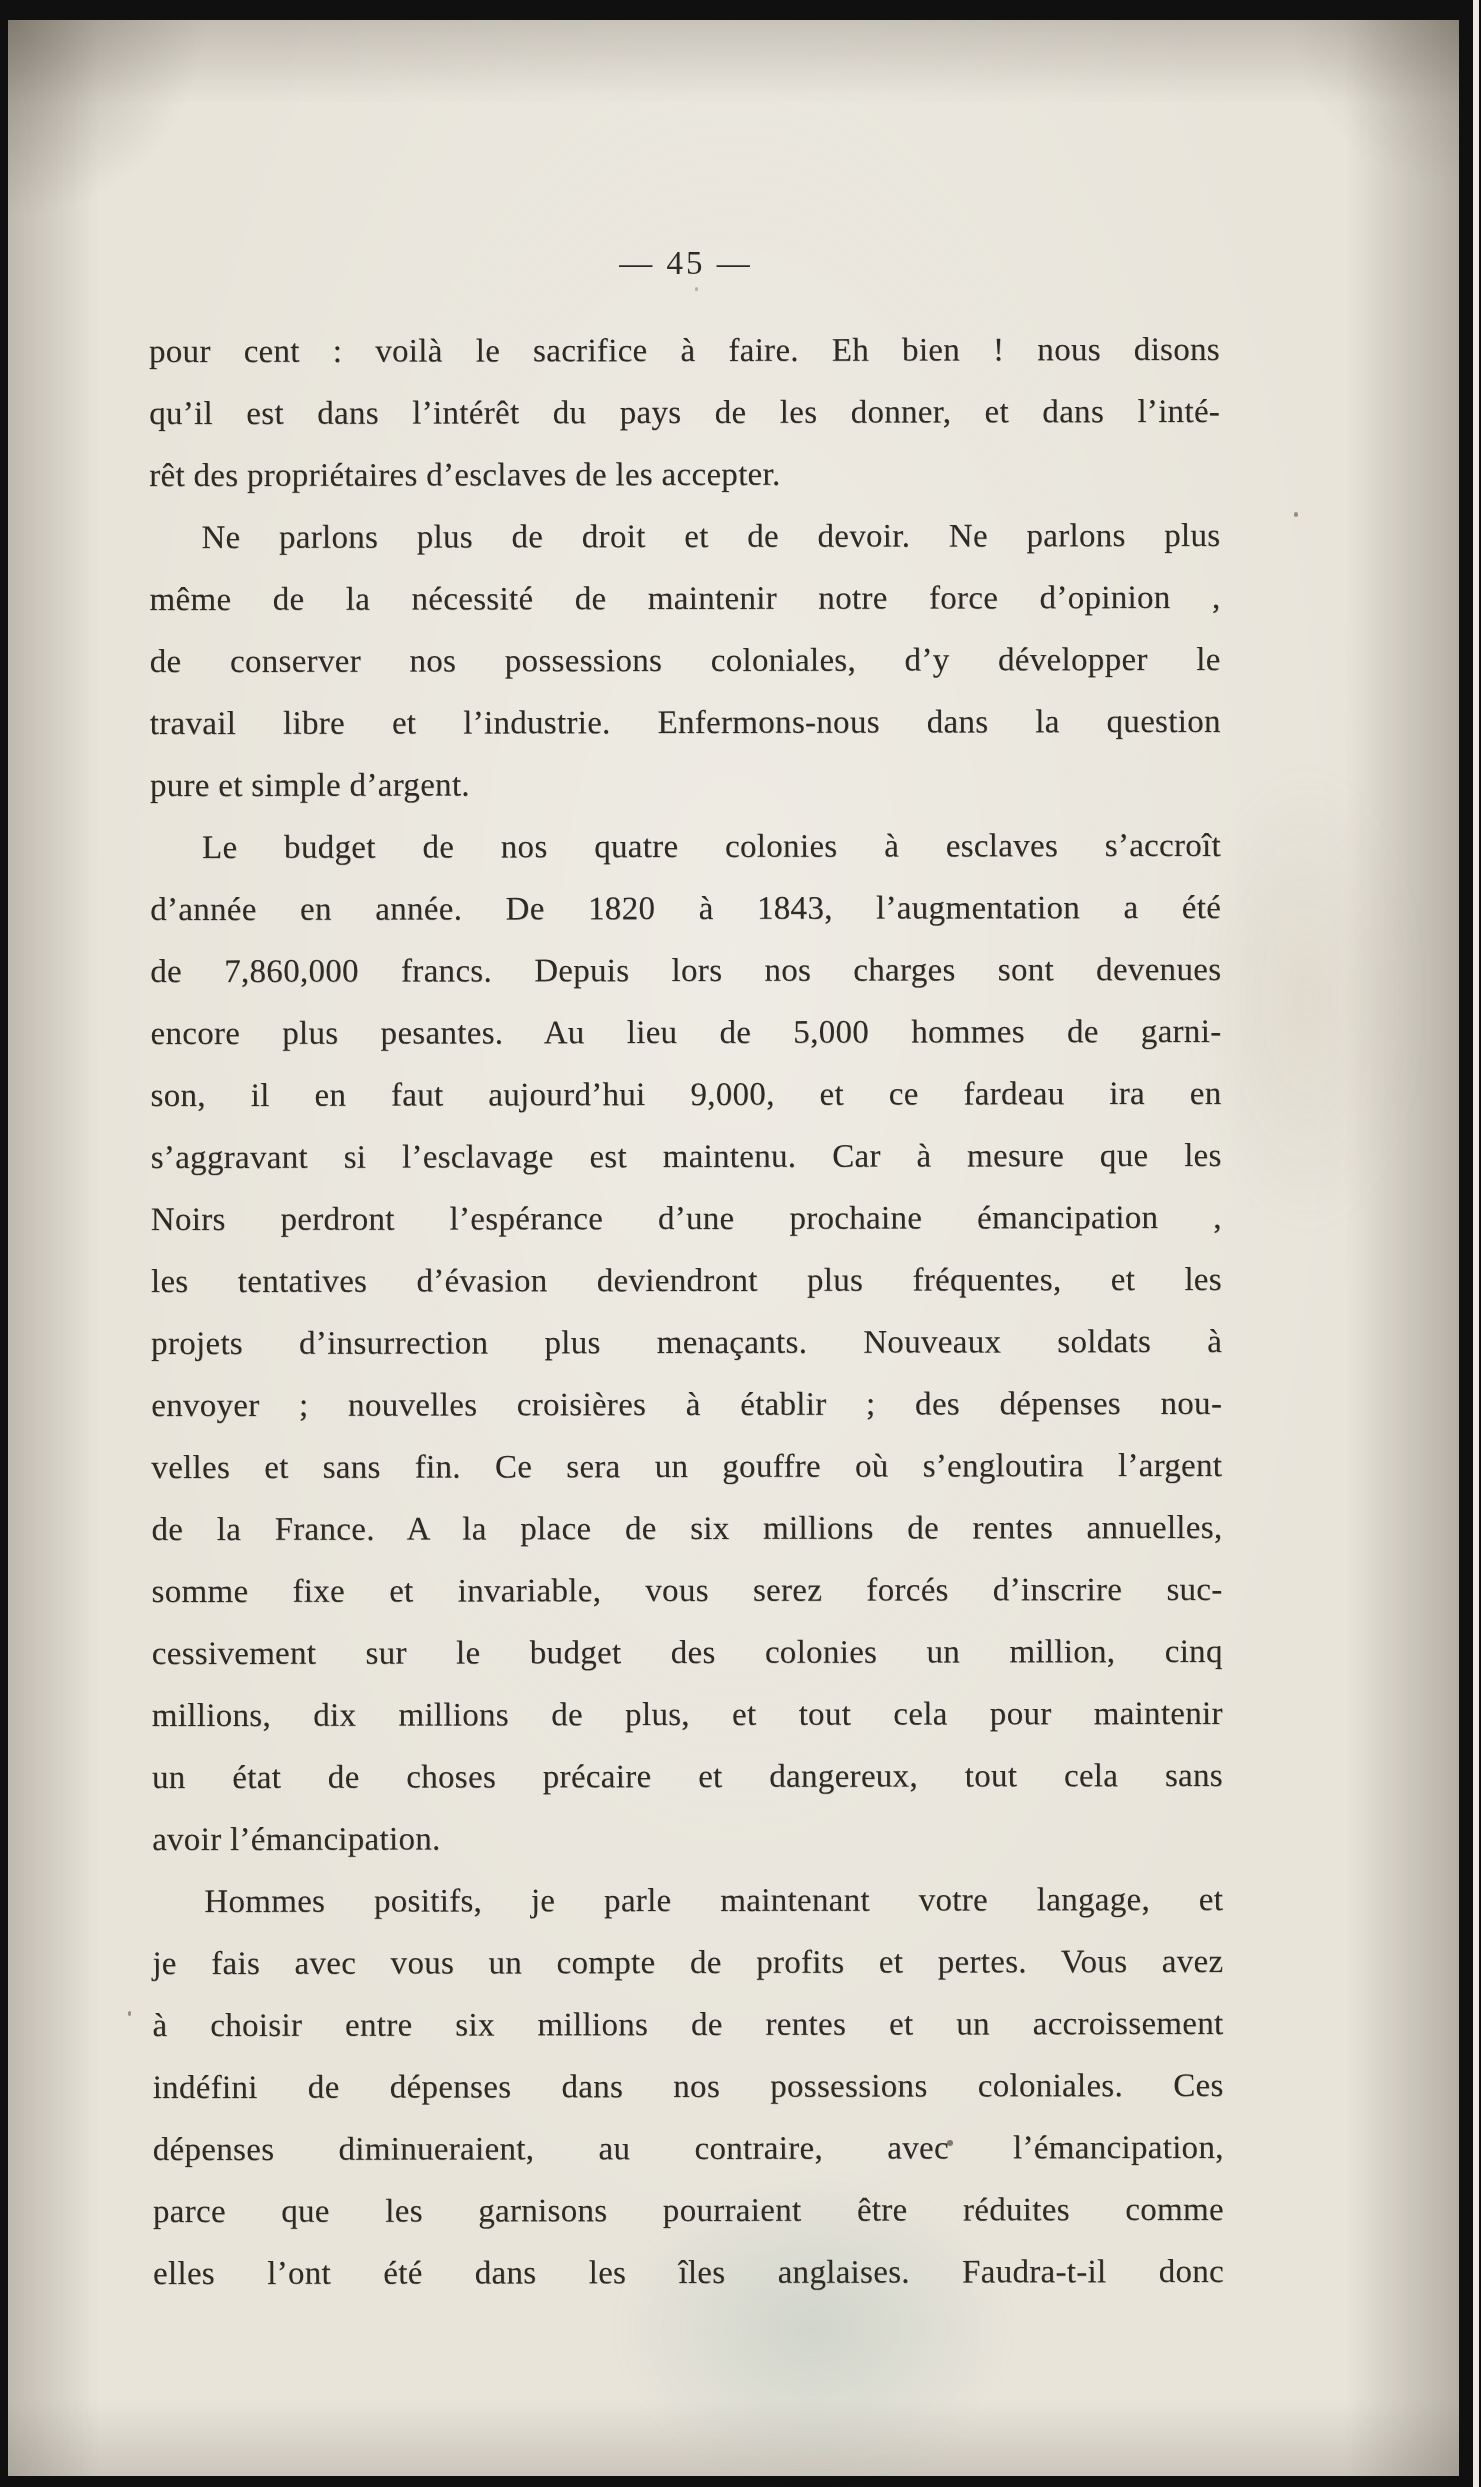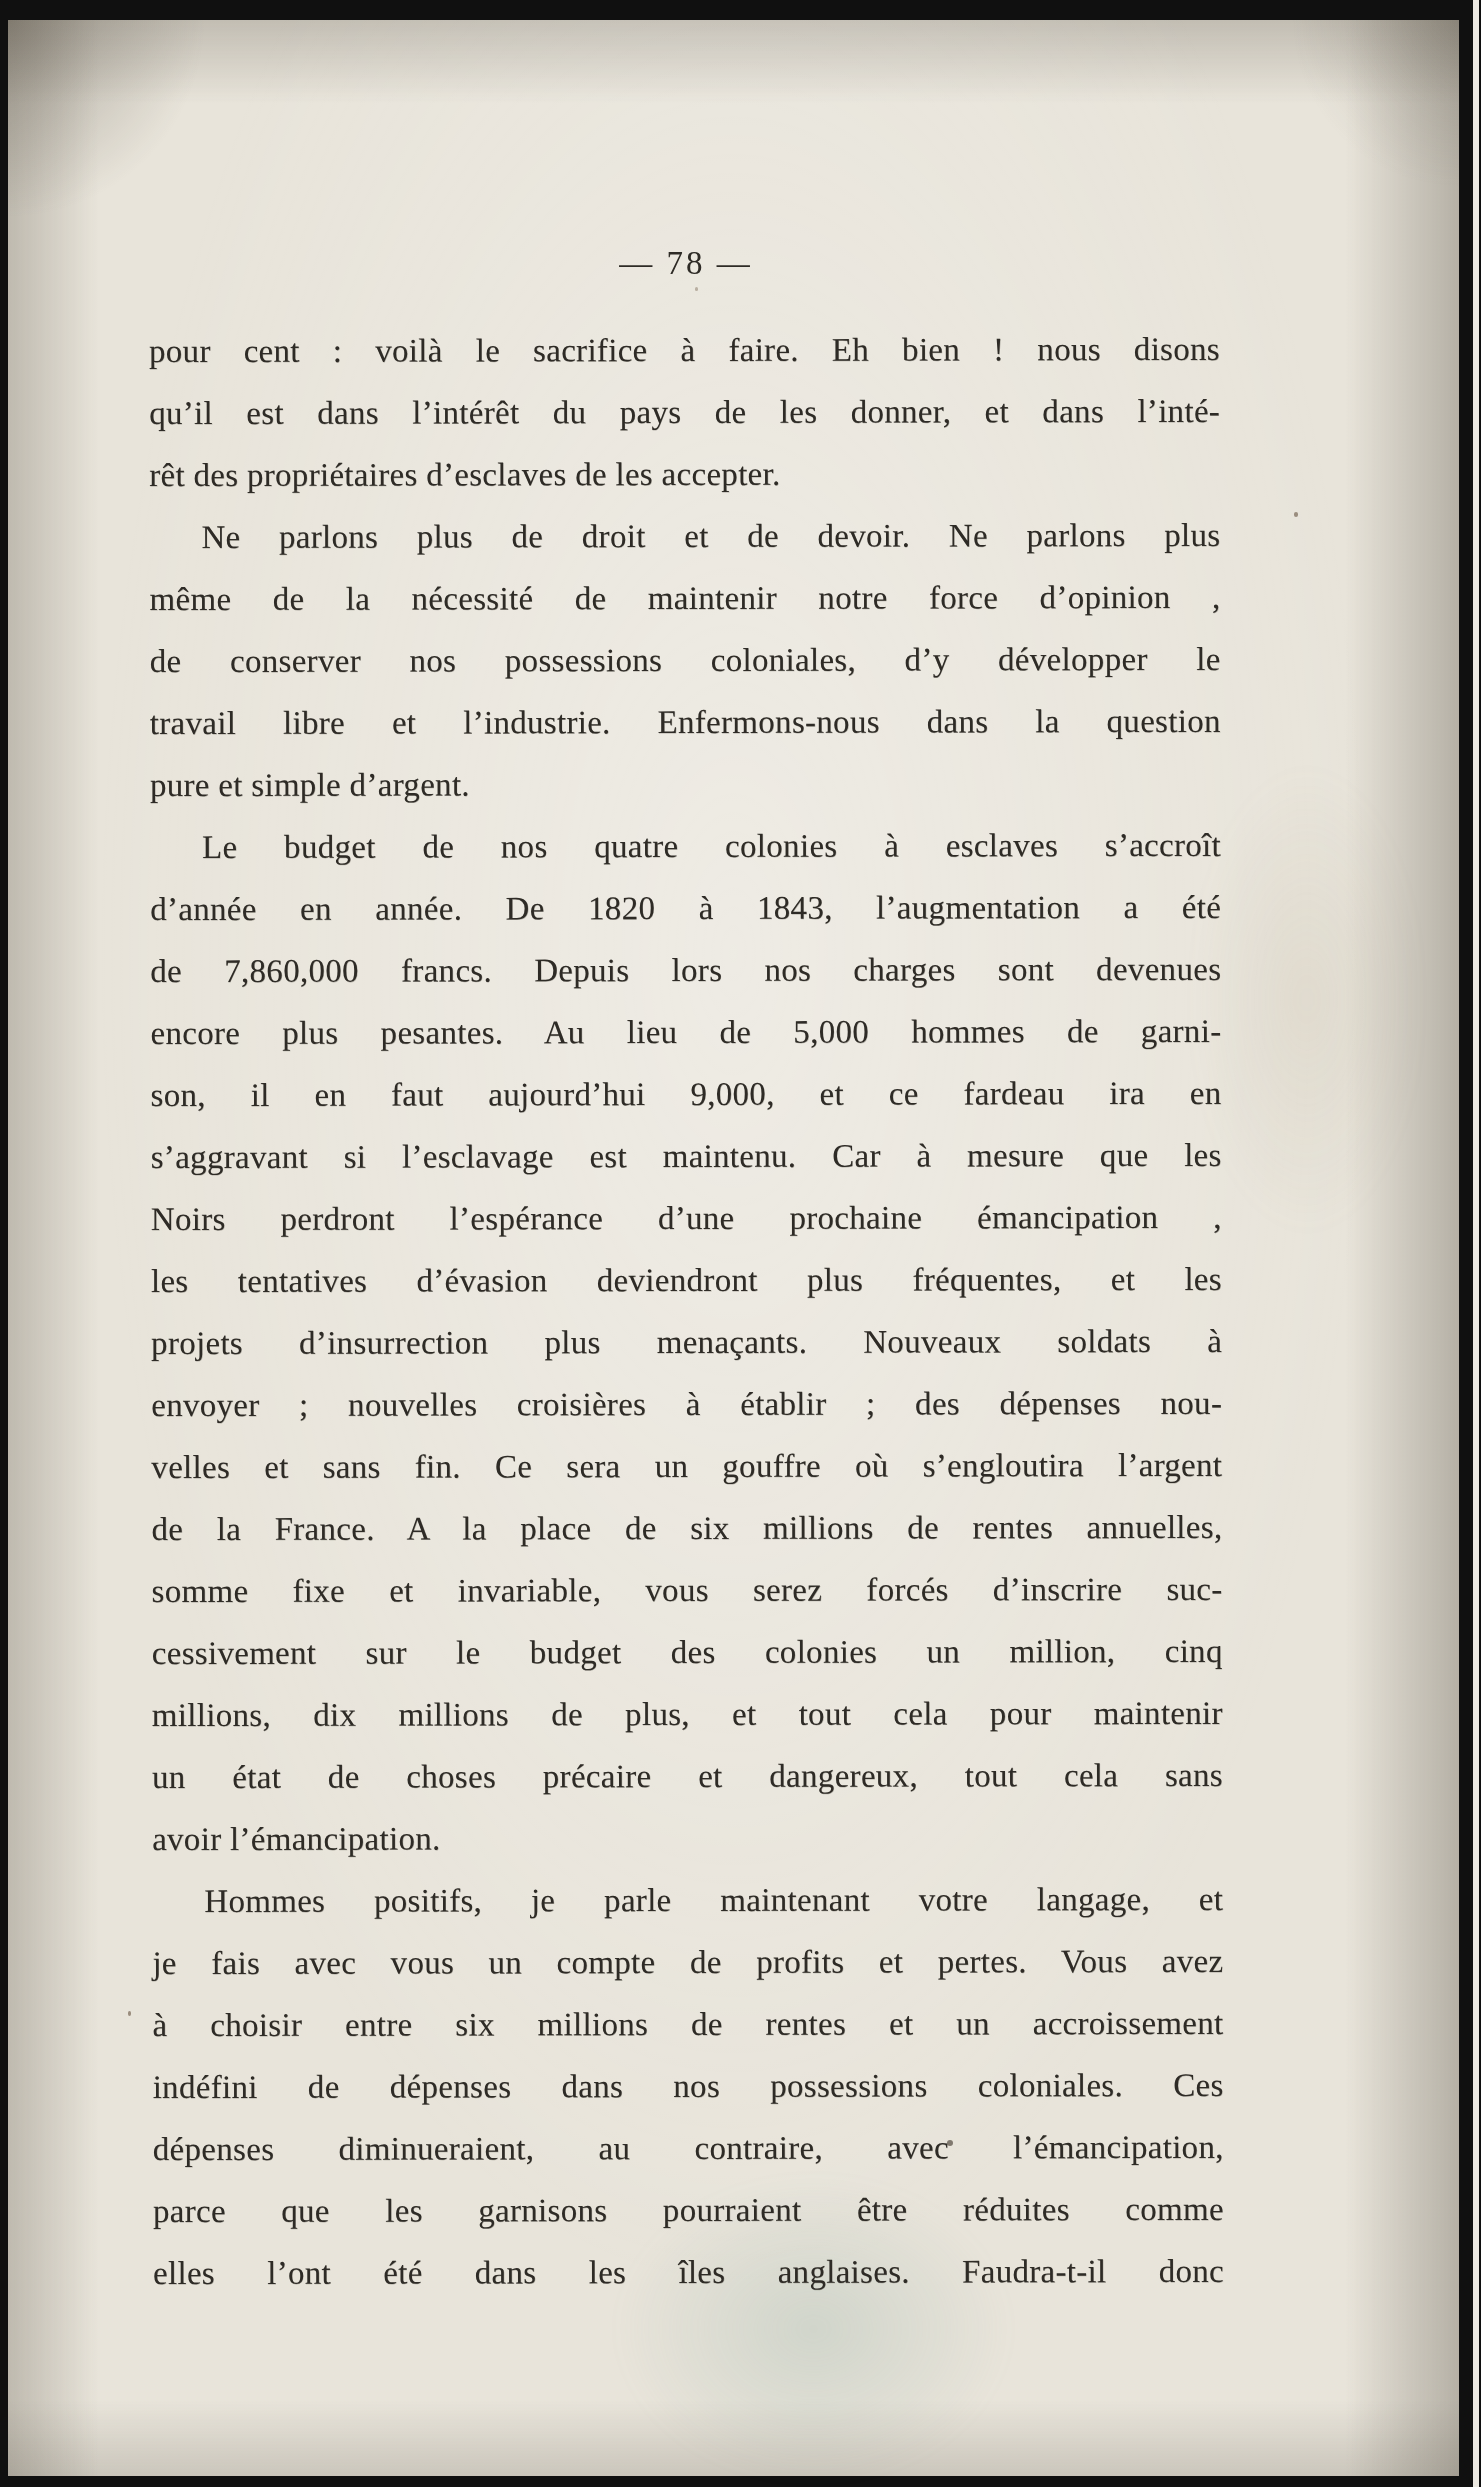--- a/index.html
+++ b/index.html
@@ -79,21 +79,21 @@
 <div class="scan-sliver"></div>
 
 <div class="paper">
   <div class="stain-ghost"></div>
   <div class="stain-soft"></div>
   <div class="speck s1"></div>
   <div class="speck s2"></div>
   <div class="speck s3"></div>
   <div class="speck s4"></div>
 
-  <div class="page-number">— 78 —</div>
+  <div class="page-number">— 45 —</div>
 
   <div class="text-block">
       <div class="para">
         <div class="line firstline">pour cent : voilà le sacrifice à faire.  Eh bien !  nous disons</div>
         <div class="line">qu’il est dans l’intérêt du pays de les donner, et dans l’inté-</div>
         <div class="line lastline">rêt des propriétaires d’esclaves de les accepter.</div>
       </div>
       <div class="para indent">
         <div class="line firstline">Ne parlons plus de droit et de devoir. Ne parlons plus</div>
         <div class="line">même de la nécessité de maintenir notre force d’opinion ,</div>

